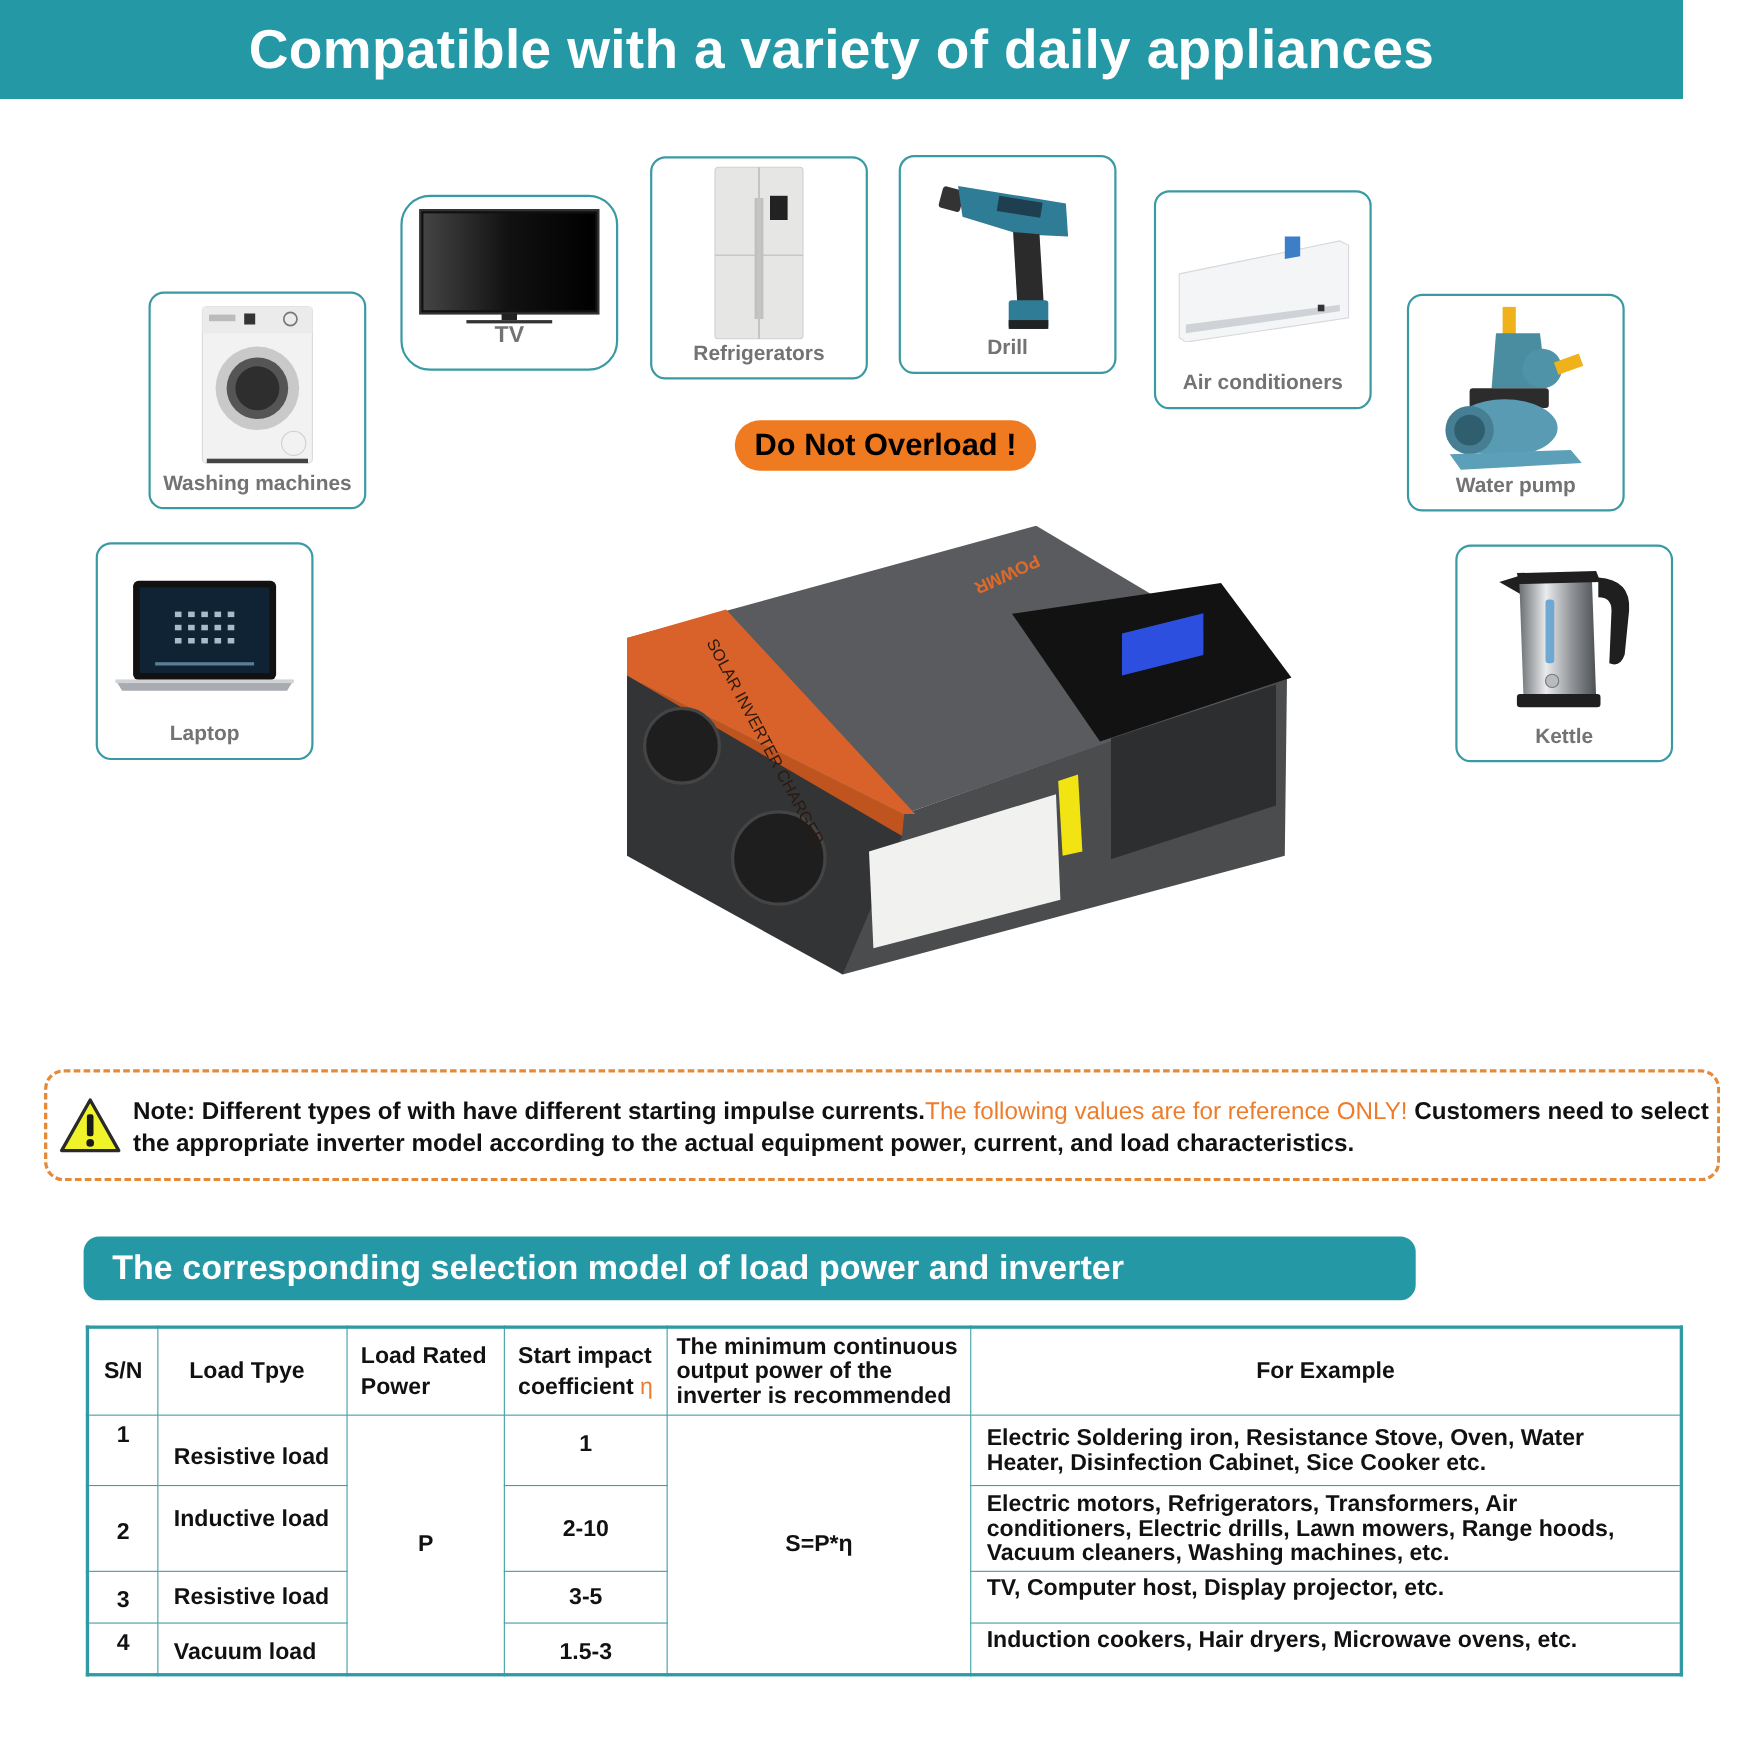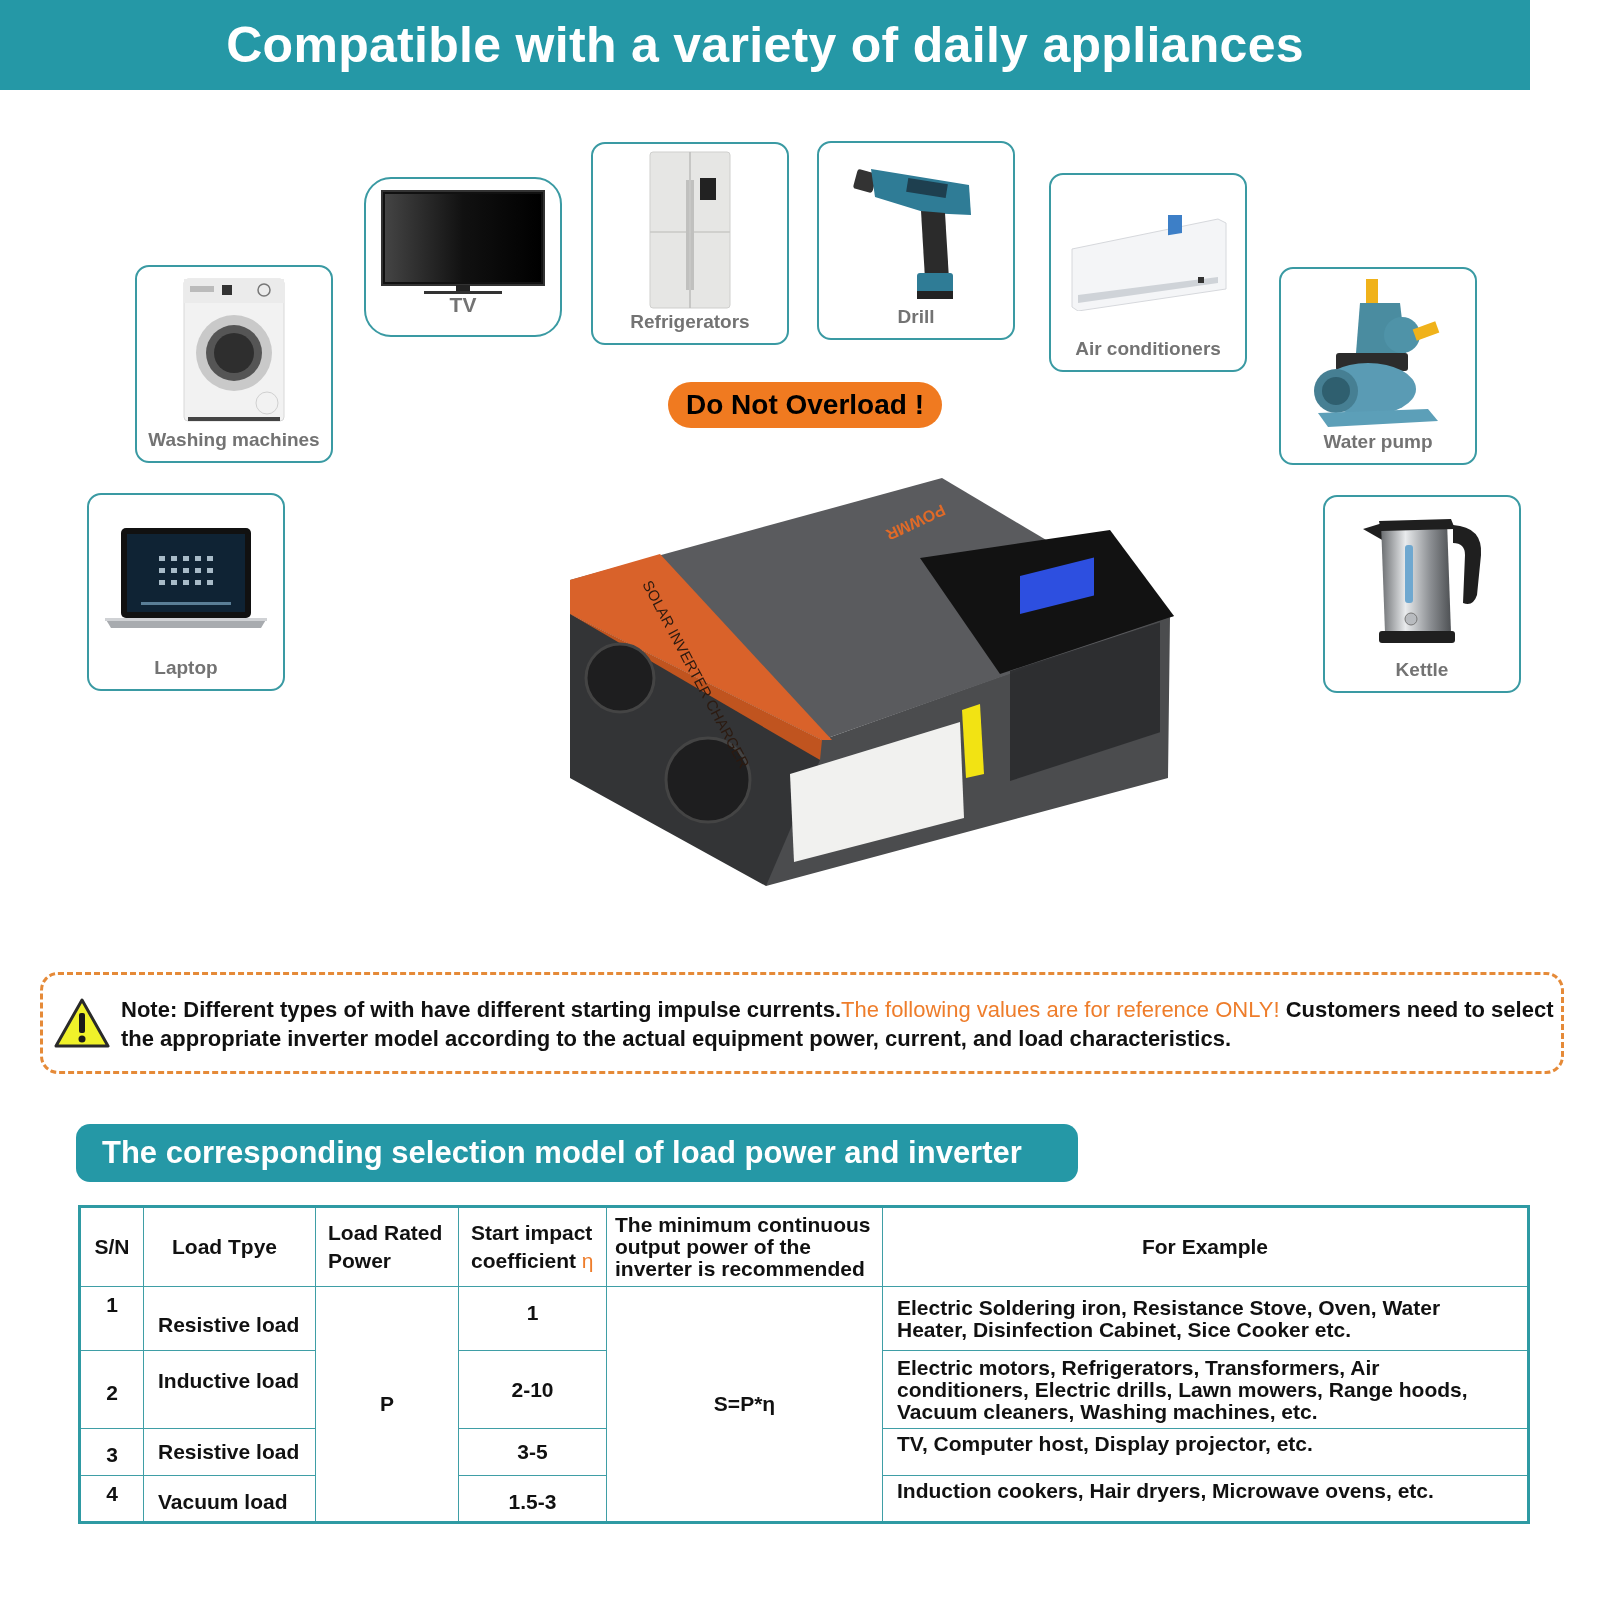--- a/index.html
+++ b/index.html
@@ -13,21 +13,21 @@
   .card .pic { position: absolute; left: 0; right: 0; top: 8px; bottom: 36px; display: flex; align-items: center; justify-content: center; }
   .card .label { position: absolute; left: 0; right: 0; bottom: 10px; text-align: center; font-size: 19px; font-weight: bold; color: #737373; }
 
   .warn-pill { position: absolute; left: 668px; top: 382px; width: 274px; height: 46px; border-radius: 23px; background: #f07a20; color: #000000; font-weight: bold; font-size: 28px; display: flex; align-items: center; justify-content: center; }
 
   .note { position: absolute; left: 40px; top: 972px; width: 1524px; height: 102px; border: 3px dashed #e58a38; border-radius: 18px; }
   .note .tri { position: absolute; left: 10px; top: 22px; width: 58px; height: 52px; }
   .note .txt { position: absolute; left: 78px; top: 20px; width: 1440px; font-size: 22px; font-weight: bold; line-height: 29px; color: #111; }
   .note .hl { color: #ee7d2b; font-weight: normal; margin-top: 12px; }
 
-  .sec-title { position: absolute; left: 76px; top: 1124px; width: 1002px; height: 58px; background: #2598a6; border-radius: 14px; color: #fff; font-size: 31px; font-weight: bold; display: flex; align-items: center; padding-left: 26px; }
+  .sec-title { position: absolute; left: 76px; top: 1124px; width: 1211px; height: 58px; background: #2598a6; border-radius: 14px; color: #fff; font-size: 31px; font-weight: bold; display: flex; align-items: center; padding-left: 26px; }
 
   table.sel { position: absolute; left: 78px; top: 1205px; width: 1452px; border-collapse: collapse; border: 3px solid #2f9aa3; }
   table.sel td, table.sel th { border: 1.5px solid #3f9ea6; font-size: 21px; font-weight: bold; color: #111; }
   table.sel th { height: 80px; font-weight: bold; text-align: left; line-height: 28px; padding: 0 12px; }
   .c-sn { width: 64px; text-align: center !important; }
   .c-type { width: 172px; }
   .c-pow { width: 143px; }
   .c-coef { width: 148px; }
   .c-min { width: 276px; }
   .eta { color: #ee7d2b; font-weight: normal; }

